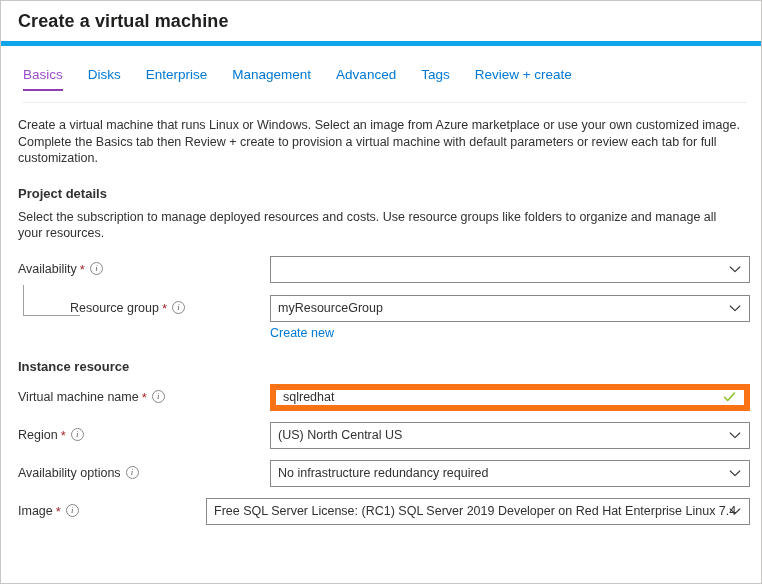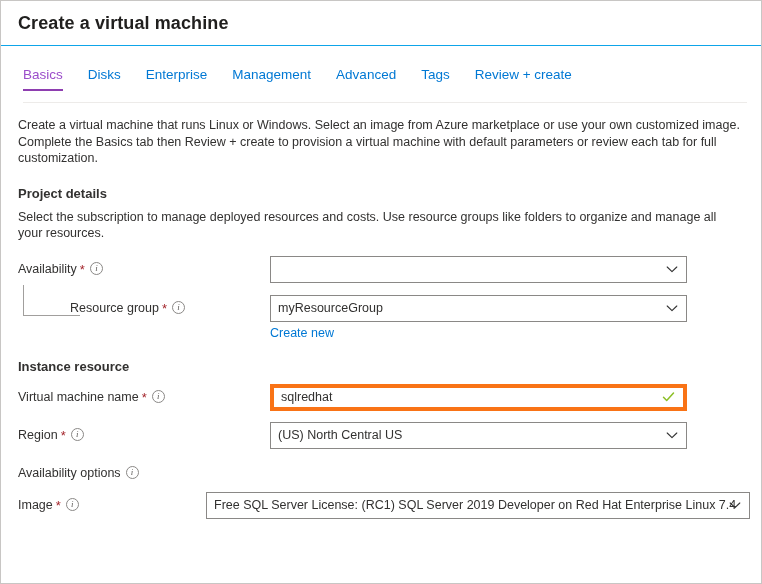--- a/index.html
+++ b/index.html
@@ -22,21 +22,21 @@
     height: 584px;
     border: 1px solid #c8c6c4;
     box-sizing: border-box;
     background: #fff;
     overflow: hidden;
   }
 
   
   .blade-header {
     height: 45px;
-    border-bottom: 1px solid #0ea5e9;
+    border-bottom: 5px solid #0ea5e9;
     box-sizing: border-box;
     display: flex;
     align-items: center;
     padding-left: 17px;
   }
   .blade-title {
     font-size: 18px;
     font-weight: 600;
     color: #201f1e;
     letter-spacing: 0.1px;
@@ -168,41 +168,41 @@
     line-height: 1;
     font-family: "Liberation Serif", serif;
     box-sizing: border-box;
     cursor: default;
     flex: 0 0 auto;
   }
 
   .field-wrap { position: relative; }
 
   .ctrl {
-    width: 417px;
+    width: 480px;
     height: 27px;
     border: 1px solid #8a8886;
     box-sizing: border-box;
     background: #fff;
     font-size: 12.5px;
     color: #323130;
     display: flex;
     align-items: center;
     padding: 0 26px 0 7px;
     position: relative;
     cursor: pointer;
     white-space: nowrap;
     overflow: hidden;
   }
   .ctrl.wide {
     width: 544px;
     margin-left: -64px;
   }
   .ctrl.focused {
-    border: 4px solid #f97316;
+    border: 6px solid #f97316;
     cursor: text;
   }
   .chev {
     position: absolute;
     right: 8px;
     top: 50%;
     transform: translateY(-50%);
     width: 12px;
     height: 12px;
     pointer-events: none;
@@ -372,20 +372,30 @@
             </span>
           </div>
         </div>
       </div>
 
       <div class="row" style="margin-top:11px;">
         <div class="label">
           <span>Availability options</span>
           <span class="info-icon">i</span>
         </div>
+        <div class="field-wrap">
+          <div class="ctrl">
+            <span>No infrastructure redundancy required</span>
+            <span class="chev">
+              <svg width="12" height="12" viewBox="0 0 12 12">
+                  <path d="M1.2 4 L6 8.6 L10.8 4" stroke="#333" stroke-width="1.1" fill="none" stroke-linecap="round" stroke-linejoin="round"></path>
+                </svg>
+            </span>
+          </div>
+        </div>
       </div>
 
       <div class="row" style="margin-top:11px;">
         <div class="label">
           <span>Image</span>
           <span class="req">*</span>
           <span class="info-icon">i</span>
         </div>
         <div class="field-wrap">
           <div class="ctrl wide">

